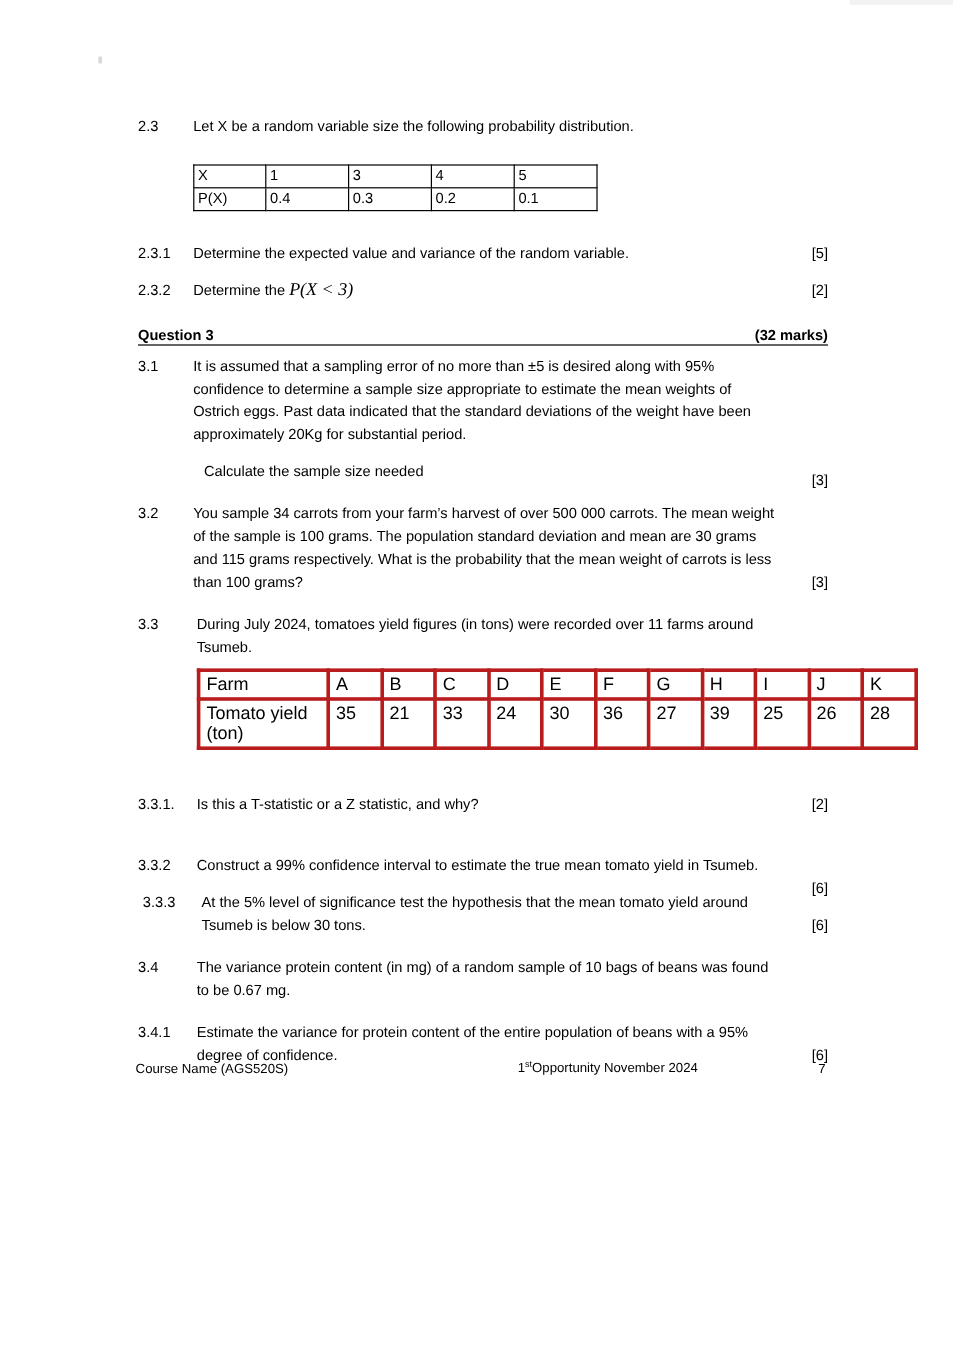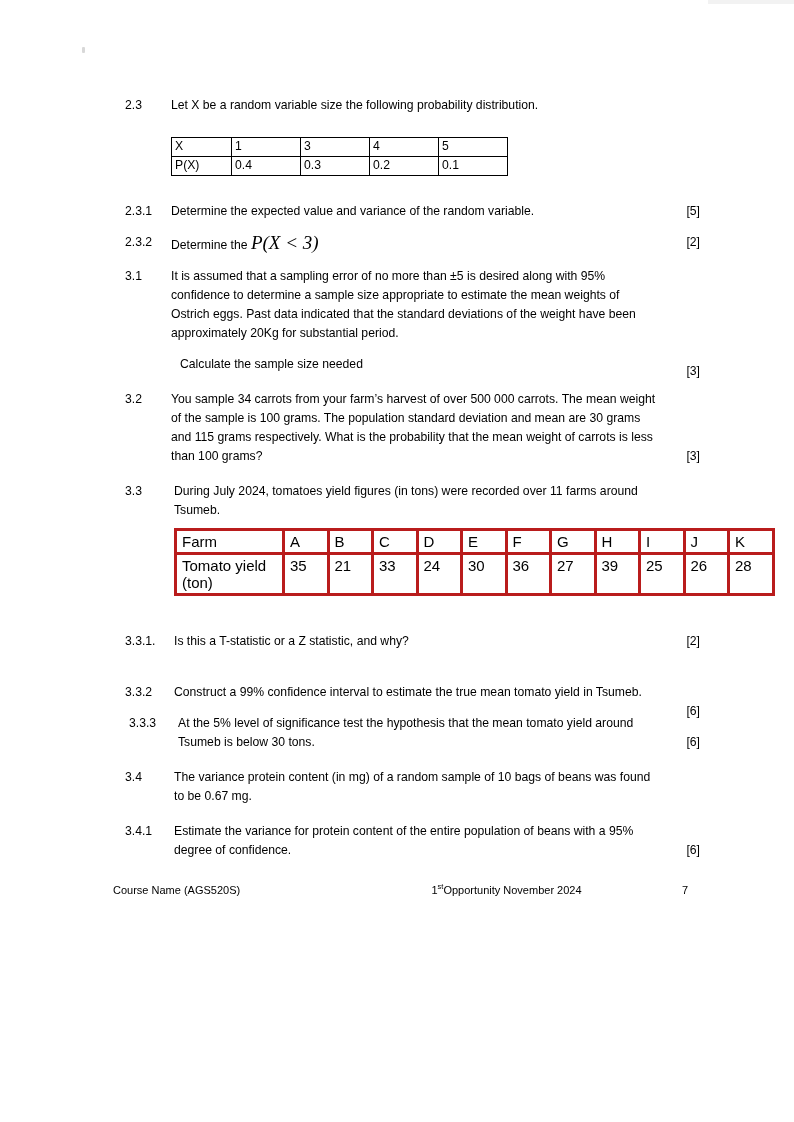--- a/index.html
+++ b/index.html
@@ -17,21 +17,21 @@
   }
   .page {
     position: absolute;
     left: 0; top: 0;
     width: 794px;
     height: 1122px;
     background: #fff;
   }
   .content {
     position: absolute;
-    left: 125px;
+    left: 115px;
     top: 96px;
     width: 575px;
   }
 
   
   .qrow {
     display: flex;
     align-items: flex-start;
     margin-bottom: 2px;
   }
@@ -122,21 +122,21 @@
     padding: 2px 0 2px 5px;
     vertical-align: top;
   }
   table.farm td.name {
     width: 100px;
   }
   table.farm td.d {
     width: 36.5px;
   }
 
-  .math-i { font-style: italic; font-family: "Liberation Serif", serif; font-size: 19px; }
+  .math-i { font-style: italic; font-family: "Liberation Serif", serif; font-size: 15px; }
 
   
   .footer {
     position: absolute;
     left: 113px;
     top: 882px;
     width: 575px;
     font-size: 11px;
     display: flex;
     align-items: baseline;
@@ -214,20 +214,24 @@
     <div class="qrow">
       <div class="qnum">2.3.2</div>
       <div class="qbody">
         <span class="qtext"><span>Determine the </span><span class="math-i">P(X &lt; 3)</span></span>
         <span class="marks">[2]</span>
       </div>
     </div>
 
     <div class="spacer-10"></div>
 
+    <div class="qhead">
+      <span>Question 3</span>
+      <span>(32 marks)</span>
+    </div>
 
     <div class="qrow">
       <div class="qnum">3.1</div>
       <div class="qbody">
         <span class="qtext">It is assumed that a sampling error of no more than ±5 is desired along with 95% confidence to determine a sample size appropriate to estimate the mean weights of Ostrich eggs. Past data indicated that the standard deviations of the weight have been approximately 20Kg for substantial period.</span>
         <div style="height:12px"></div>
         <span class="qtext" style="padding-left:9px">Calculate the sample size needed</span>
         <span class="marks" style="top:95px">[3]</span>
       </div>
     </div>

